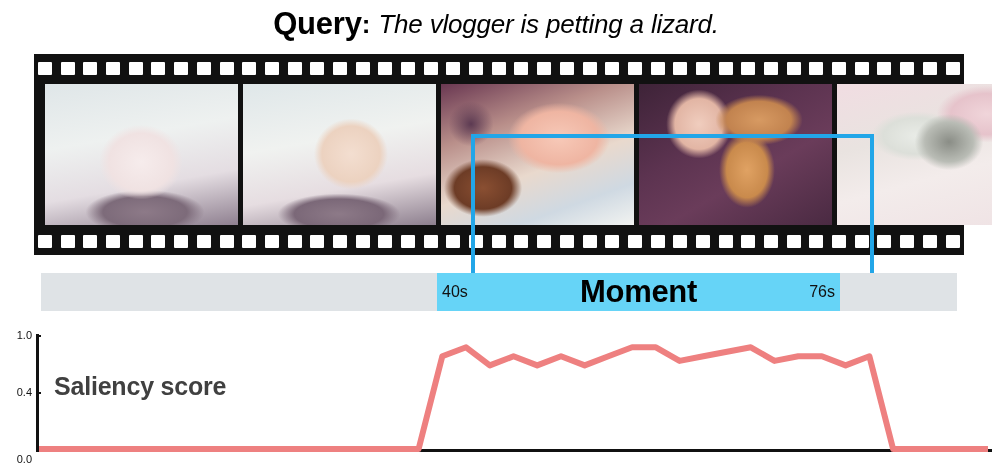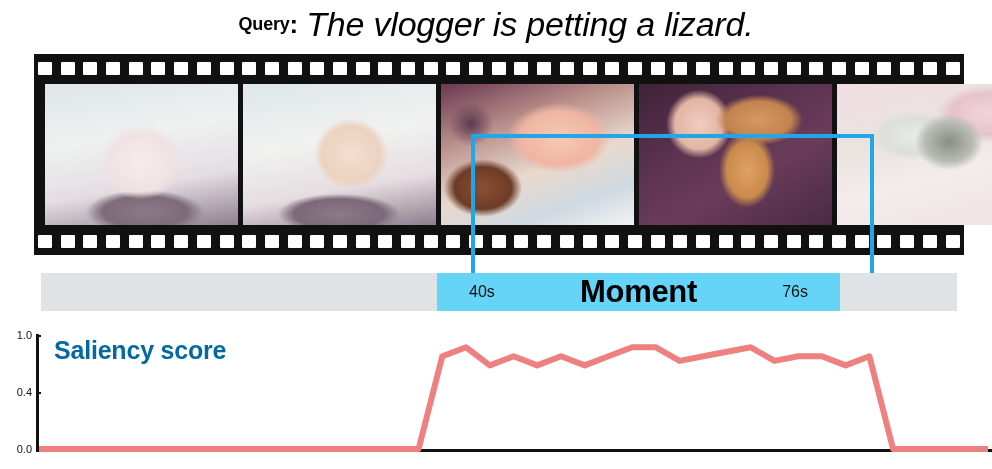--- a/index.html
+++ b/index.html
@@ -9,28 +9,28 @@
     overflow:hidden;position:relative;
   }
 
   
   #query-header{
     position:absolute;left:0;top:0;width:992px;height:48px;
     display:flex;align-items:center;justify-content:center;
     white-space:nowrap;
   }
   #query-label{
-    font-size:18px;font-weight:bold;color:#000;
+    font-size:31px;font-weight:bold;color:#000;
     font-family:"Liberation Sans", sans-serif;
     letter-spacing:-0.2px;
     text-align:center;
   }
   #query-colon{font-size:26px;font-weight:bold;color:#000;}
   #query-text{
-    font-size:34px;font-style:italic;color:#000;margin-left:8px;
+    font-size:26px;font-style:italic;color:#000;margin-left:8px;
     font-family:"Liberation Sans", sans-serif;letter-spacing:-0.2px;
   }
 
   
   #filmstrip{
     position:absolute;left:34px;top:54px;width:930px;height:201px;
     background:#111111;box-sizing:border-box;
   }
   .sprocket-row{
     position:absolute;left:0;width:930px;height:20px;
@@ -82,21 +82,21 @@
 
   
   #moment-bar-track{
     position:absolute;left:41px;top:273px;width:916px;height:38px;
     background:#dfe3e6;
   }
   #moment-bar-fill{
     position:absolute;left:396px;top:0;width:403px;height:38px;
     background:#66d4f7;
     display:flex;align-items:center;justify-content:space-between;
-    padding:0 32px;box-sizing:border-box;
+    padding:0 5px;box-sizing:border-box;
   }
   .moment-time{font-size:16px;color:#111;font-family:"Liberation Sans", sans-serif;}
   #moment-label{
     font-size:31px;font-weight:bold;color:#000;
     position:absolute;left:0;right:0;text-align:center;
     font-family:"Liberation Sans", sans-serif;letter-spacing:-0.3px;
   }
 
   
   #saliency-chart{
@@ -233,21 +233,21 @@
 <div id="saliency-chart">
   <div id="y-axis-line"></div>
   <div id="x-axis-line"></div>
 
   <div class="y-tick-label" style="left:0px;top:9px;">1.0</div>
   <div class="y-tick-mark" style="left:36px;top:15px;"></div>
 
   <div class="y-tick-label" style="left:0px;top:66px;">0.4</div>
   <div class="y-tick-mark" style="left:36px;top:72px;"></div>
 
-  <div class="y-tick-label" style="left:0px;top:123px;">0.0</div>
+  <div class="y-tick-label" style="left:0px;top:133px;">0.0</div>
   <div class="y-tick-mark" style="left:36px;top:129px;"></div>
 
   <svg id="saliency-svg" width="992" height="149">
     <polyline id="saliency-line" fill="none" stroke="#ee8080" stroke-width="6" stroke-linejoin="round" stroke-linecap="butt" points="39.0,129.0 62.7,129.0 86.5,129.0 110.2,129.0 133.9,129.0 157.6,129.0 181.3,129.0 205.1,129.0 228.8,129.0 252.5,129.0 276.3,129.0 300.0,129.0 323.7,129.0 347.4,129.0 371.1,129.0 394.9,129.0 418.6,129.0 442.3,36.3 466.1,27.3 489.8,45.4 513.5,36.3 537.2,45.4 561.0,36.3 584.7,45.4 608.4,36.3 632.1,27.3 655.9,27.3 679.6,40.9 703.3,36.3 727.0,31.8 750.8,27.3 774.5,40.9 798.2,36.3 821.9,36.3 845.6,45.4 869.4,36.3 893.1,129.0 916.8,129.0 940.5,129.0 964.3,129.0 988.0,129.0"></polyline>
   </svg>
 
-  <div id="saliency-title" style="color: #0369a1;">Saliency score</div>
+  <div id="saliency-title" style="color: #404040; margin-top: 36px;">Saliency score</div>
 </div>
 
 </body></html>

